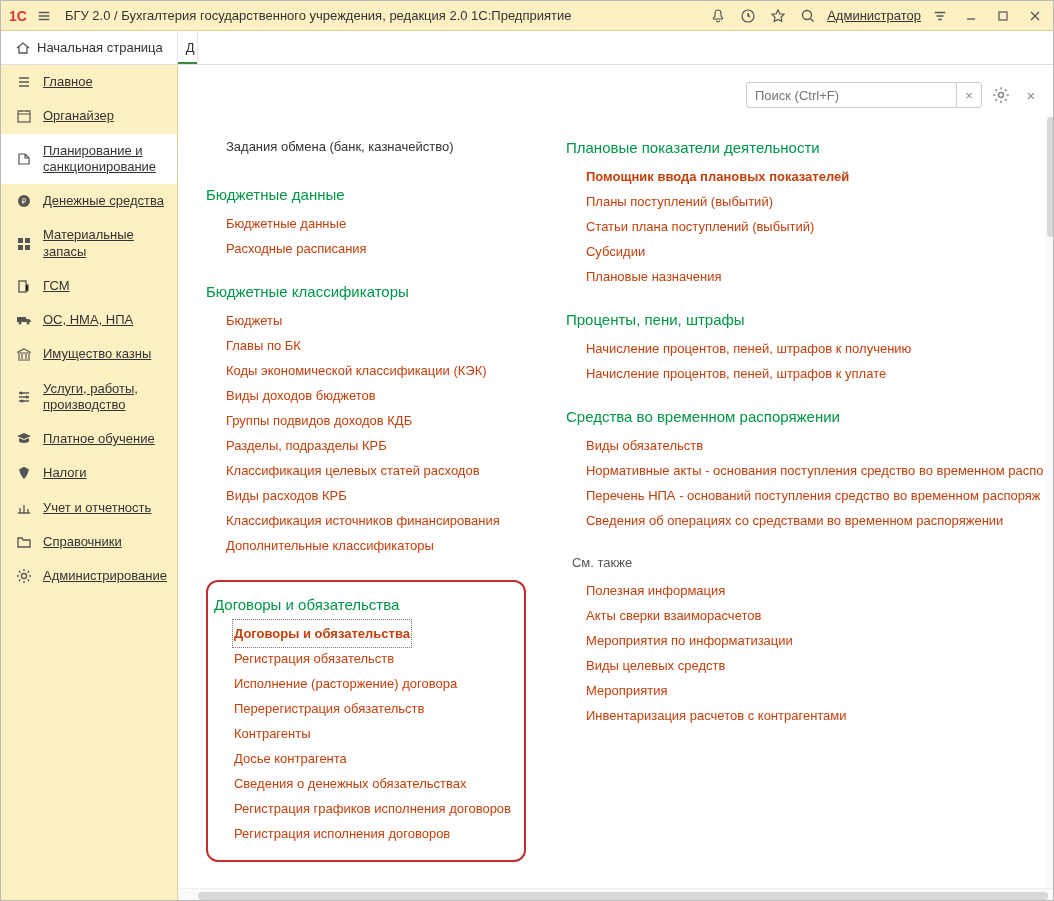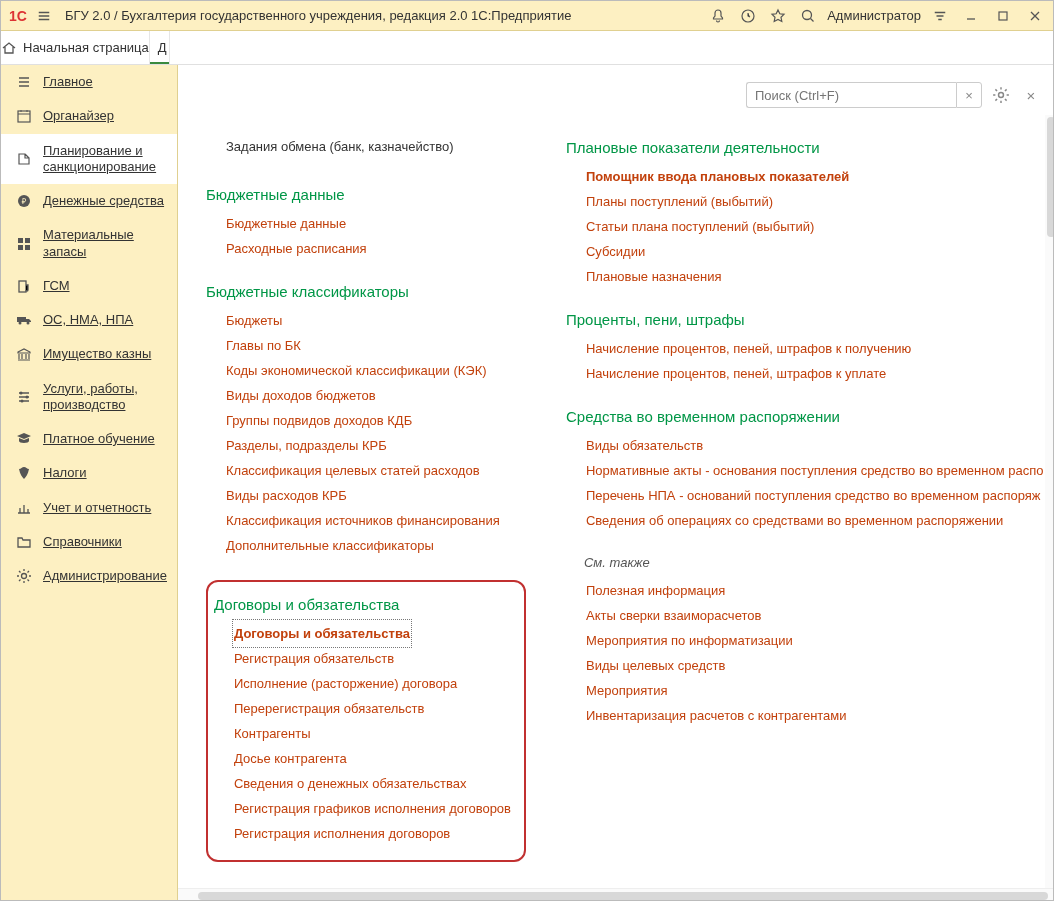--- a/index.html
+++ b/index.html
@@ -6,27 +6,27 @@
   html, body { margin: 0; padding: 0; font-family: Arial, sans-serif; font-size: 13px; color: #333; }
   body { width: 1054px; height: 901px; overflow: hidden; background: #f5f5f5; border:1px solid #bbb;}
   
   
   .titlebar { height: 30px; background: #fdf0c2; display: flex; border-bottom: 1px solid #e0d090; }
   .tb-left { display: flex; align-items: center; gap: 6px; padding-left: 8px; flex: 1;}
   .tb-logo { color: #d33; font-weight: bold; font-size: 14px;}
   .tb-logo .u { border-bottom: 2px solid #d33; }
   .tb-title { margin-left: 4px; font-size: 13px; color: #333; }
   .tb-icon { width: 22px; height: 22px; display: inline-flex; align-items:center; justify-content:center; cursor:pointer; color:#555;}
-  .tb-right { display:flex; align-items:center; gap:8px; padding-right:6px;}
+  .tb-right { display:flex; align-items:center; gap:8px; padding-right:6px;text-decoration:underline;}
   .win-btn { width:24px; height:24px; display:inline-flex; align-items:center; justify-content:center; cursor:pointer; color:#555;}
   .star-icon svg, .bell-icon svg, .history-icon svg, .search-ic svg {width:16px;height:16px;}
 
   
   .tabbar { height: 34px; background: #fff; border-bottom: 1px solid #e0e0e0; display:flex; align-items:stretch; }
-  .home-tab { display:flex; align-items:center; gap:6px; padding:0 0; border-right:1px solid #e6e6e6; cursor:pointer;}
+  .home-tab { display:flex; align-items:center; gap:6px; padding:0 14px; border-right:1px solid #e6e6e6; cursor:pointer;}
   .sub-tab { display:flex; align-items:center; padding:0 8px; border-right:1px solid #e6e6e6; cursor:pointer; position:relative; max-width:20px; overflow:hidden;}
   .sub-tab.active:after{content:'';position:absolute;left:0;right:0;bottom:0;height:2px;background:#3a8a3e;}
   
   
   .body-row { display:flex; height: calc(901px - 30px - 34px);}
   
   
   .sidebar { width: 198px; background:#fdf0c2; display:flex; flex-direction:column; border-right:1px solid #e0d090;}
   .side-item { display:flex; align-items:center; gap:10px; padding: 9px 10px 9px 14px; cursor:pointer; color:#333;}
   .side-item.active { background:#fff; font-weight:normal;}
@@ -53,21 +53,21 @@
   
   .group-header { color: #009646; font-size:15px; margin: 22px 0 8px 0; cursor:pointer;}
   .group-links { padding-left: 20px;}
   .group-links .lnk { display:block; color:#c2410c; text-decoration:none; padding:5px 0; cursor:pointer;}
   .group-links .lnk.bold { font-weight:bold;}
   .group-links .lnk.dotted { outline:1px dotted #777; outline-offset:1px; display:inline-block;}
   
   .highlight-box { border: 2px solid #c13030; border-radius:12px; padding: 2px 6px 14px 6px; margin-top:22px;}
   .highlight-box .group-header { margin-top:12px; margin-left:-6px; padding-left:6px;}
   
-  .see-also { color:#555; margin:22px 0 8px 18px;font-style:italic;}
+  .see-also { color:#555; margin:22px 0 8px 6px;}
   
   .hscroll { height:14px; border-top:1px solid #eee; background:#fafafa; position:relative;}
   .hscroll .thumb{ position:absolute; left:20px; right:10px; top:3px; height:8px; background:#d8d8d8; border-radius:4px;}
   .vscroll { position:absolute; right:1px; top:50px; bottom:14px; width:12px; background:#fafafa;}
   .vscroll .thumb{ position:absolute; top:2px; left:2px; right:2px; height:120px; background:#d8d8d8; border-radius:4px;}
 
   svg { display:block;}
 </style>
 </head>
 <body>

